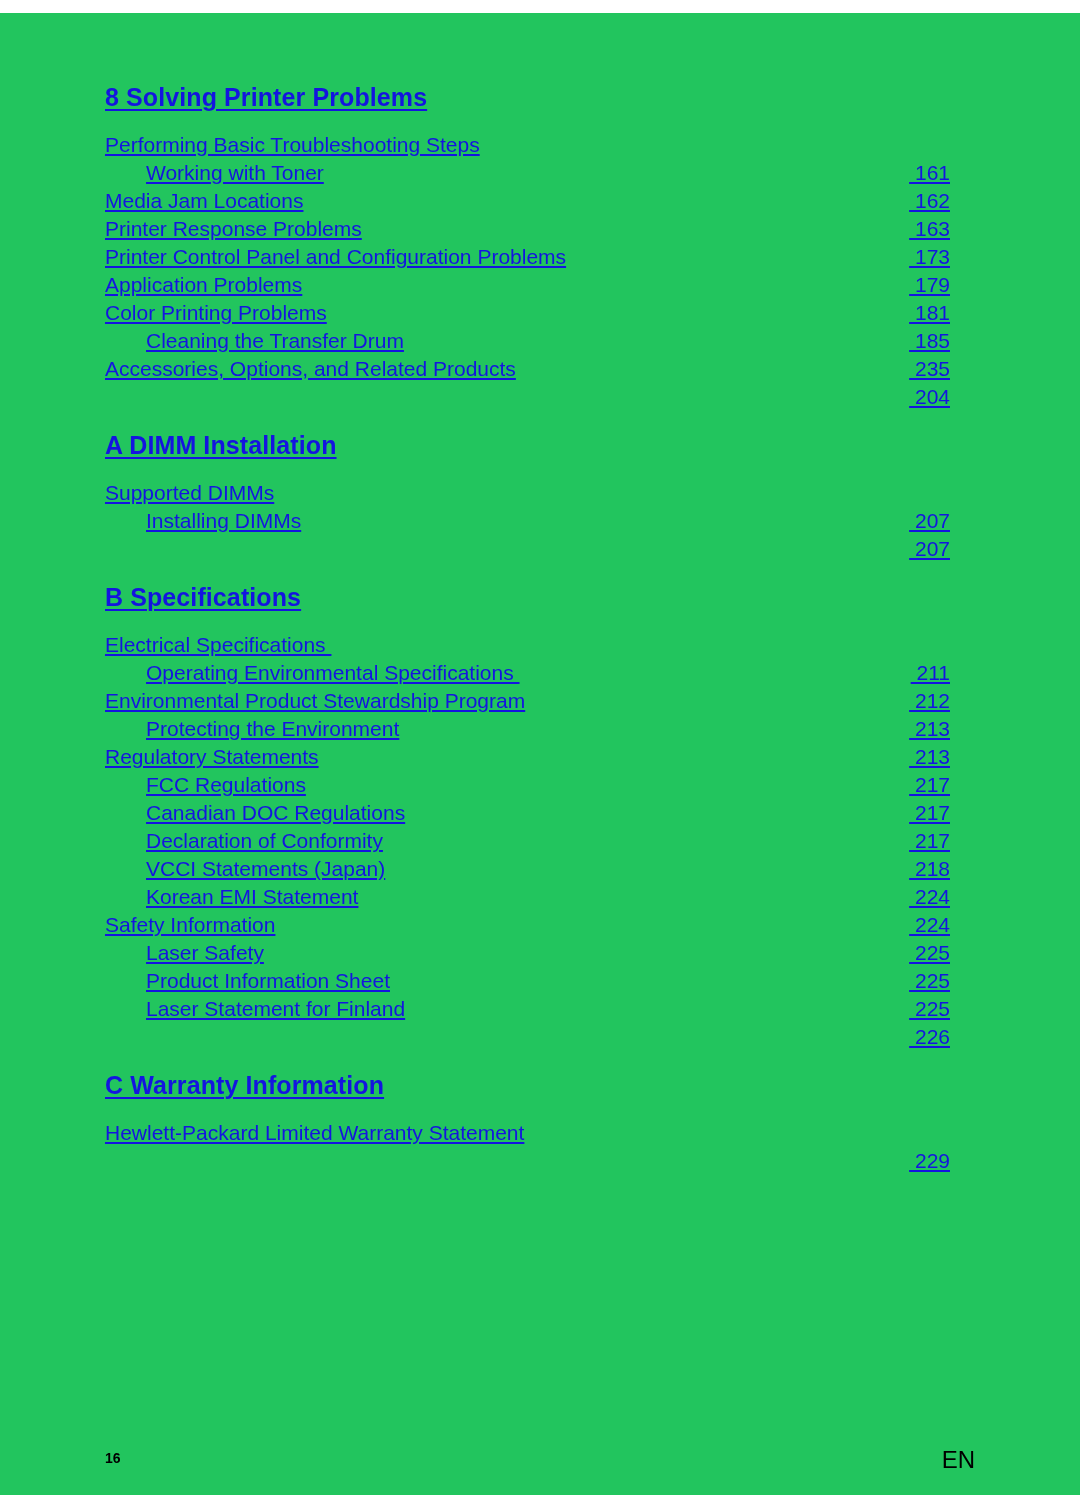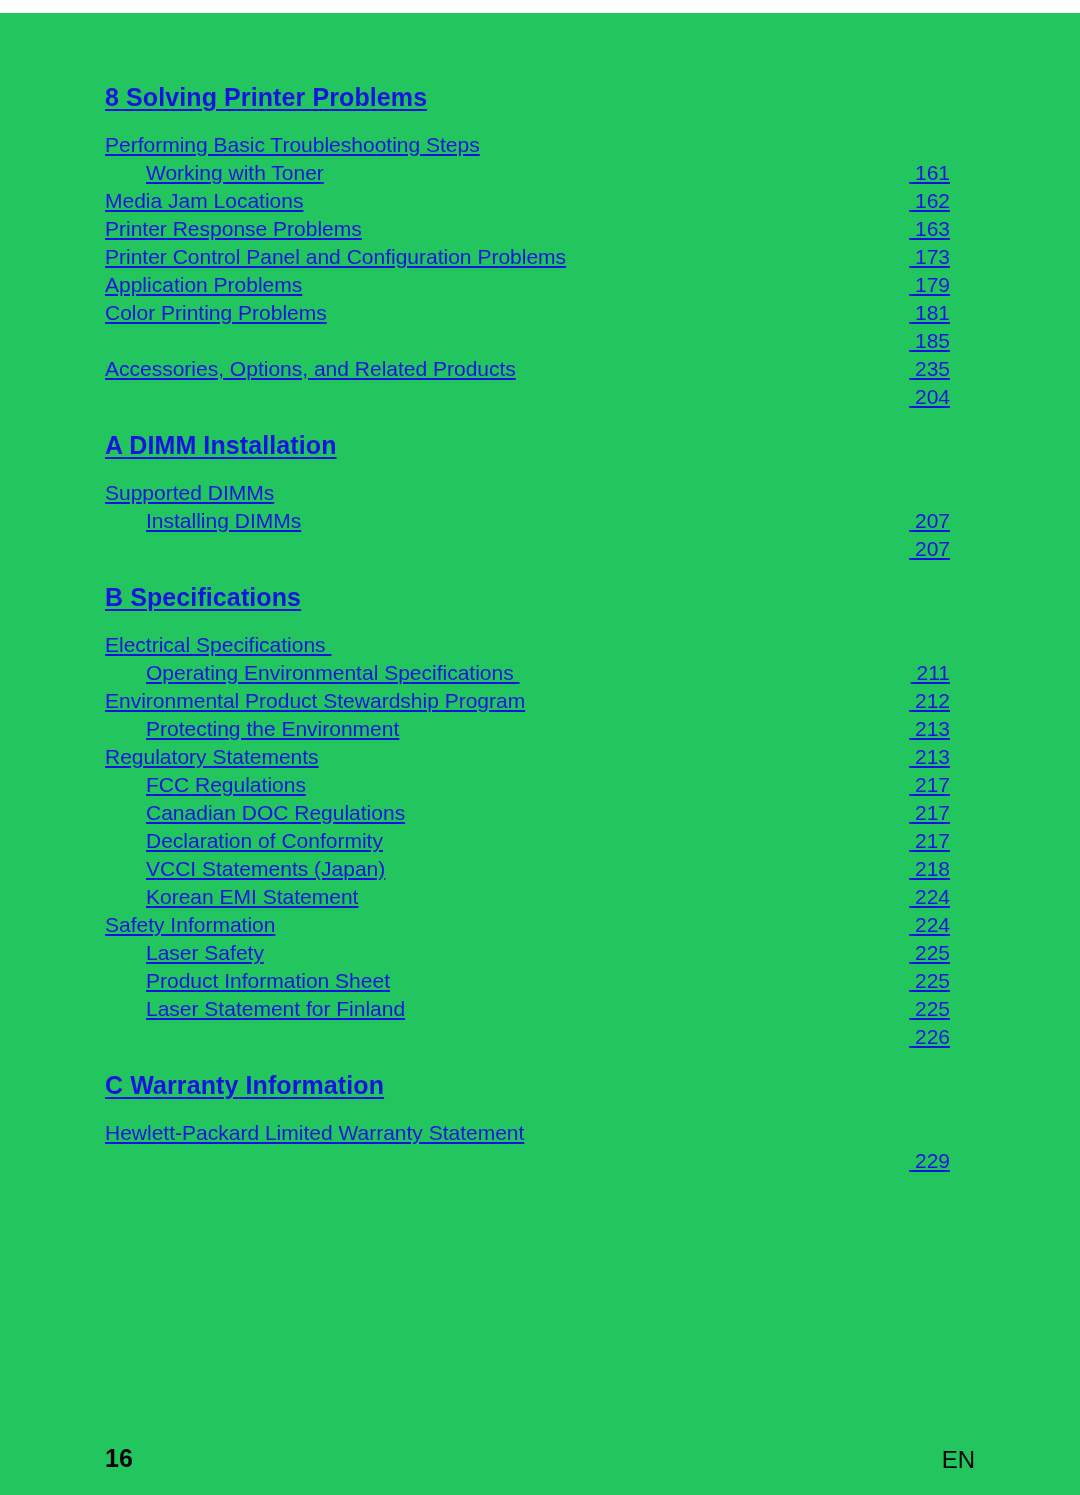--- a/index.html
+++ b/index.html
@@ -95,21 +95,21 @@
     position: absolute;
     left: 105px;
     right: 105px;
     top: 1432px;
     height: 30px;
   }
   .footer-page-number {
     position: absolute;
     left: 0;
     top: 0;
-    font-size: 25px;
+    font-size: 14px;
     font-weight: bold;
     color: #000000;
     line-height: 26px;
   }
   .footer-language {
     position: absolute;
     right: 0;
     top: 2px;
     font-size: 24px;
     font-weight: normal;
@@ -126,21 +126,21 @@
 
   <div class="heading-row"><span class="section-heading">8 Solving Printer Problems</span></div>
       <div class="gap-after-heading"></div>
       <div class="toc-row lvl1"><span class="toc-title">Performing Basic Troubleshooting Steps</span><span class="toc-page"> 161</span></div>
       <div class="toc-row lvl2"><span class="toc-title">Working with Toner</span><span class="toc-page"> 162</span></div>
       <div class="toc-row lvl1"><span class="toc-title">Media Jam Locations</span><span class="toc-page"> 163</span></div>
       <div class="toc-row lvl1"><span class="toc-title">Printer Response Problems</span><span class="toc-page"> 173</span></div>
       <div class="toc-row lvl1"><span class="toc-title">Printer Control Panel and Configuration Problems</span><span class="toc-page"> 179</span></div>
       <div class="toc-row lvl1"><span class="toc-title">Application Problems</span><span class="toc-page"> 181</span></div>
       <div class="toc-row lvl1"><span class="toc-title">Color Printing Problems</span><span class="toc-page"> 185</span></div>
-      <div class="toc-row lvl2"><span class="toc-page"> 235</span></div>
+      <div class="toc-row lvl2"><span class="toc-title">Cleaning the Transfer Drum</span><span class="toc-page"> 235</span></div>
       <div class="toc-row lvl1"><span class="toc-title">Accessories, Options, and Related Products</span><span class="toc-page"> 204</span></div>
       <div class="gap-between-sections"></div>
       <div class="heading-row"><span class="section-heading">A DIMM Installation</span></div>
       <div class="gap-after-heading"></div>
       <div class="toc-row lvl1"><span class="toc-title">Supported DIMMs</span><span class="toc-page"> 207</span></div>
       <div class="toc-row lvl2"><span class="toc-title">Installing DIMMs</span><span class="toc-page"> 207</span></div>
       <div class="gap-between-sections"></div>
       <div class="heading-row"><span class="section-heading">B Specifications</span></div>
       <div class="gap-after-heading"></div>
       <div class="toc-row lvl1"><span class="toc-title">Electrical Specifications </span><span class="toc-page"> 211</span></div>

